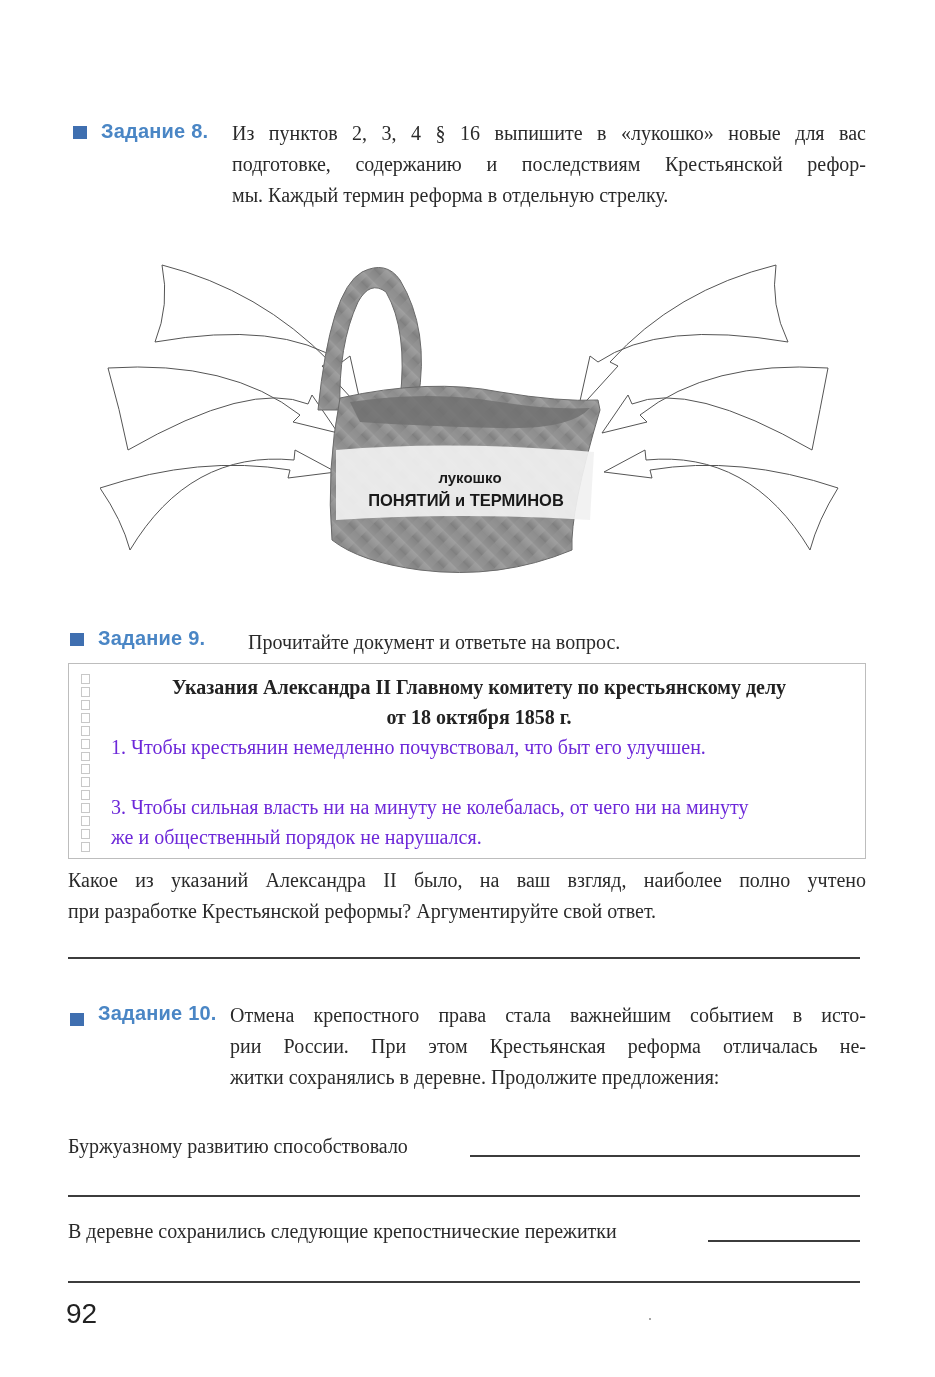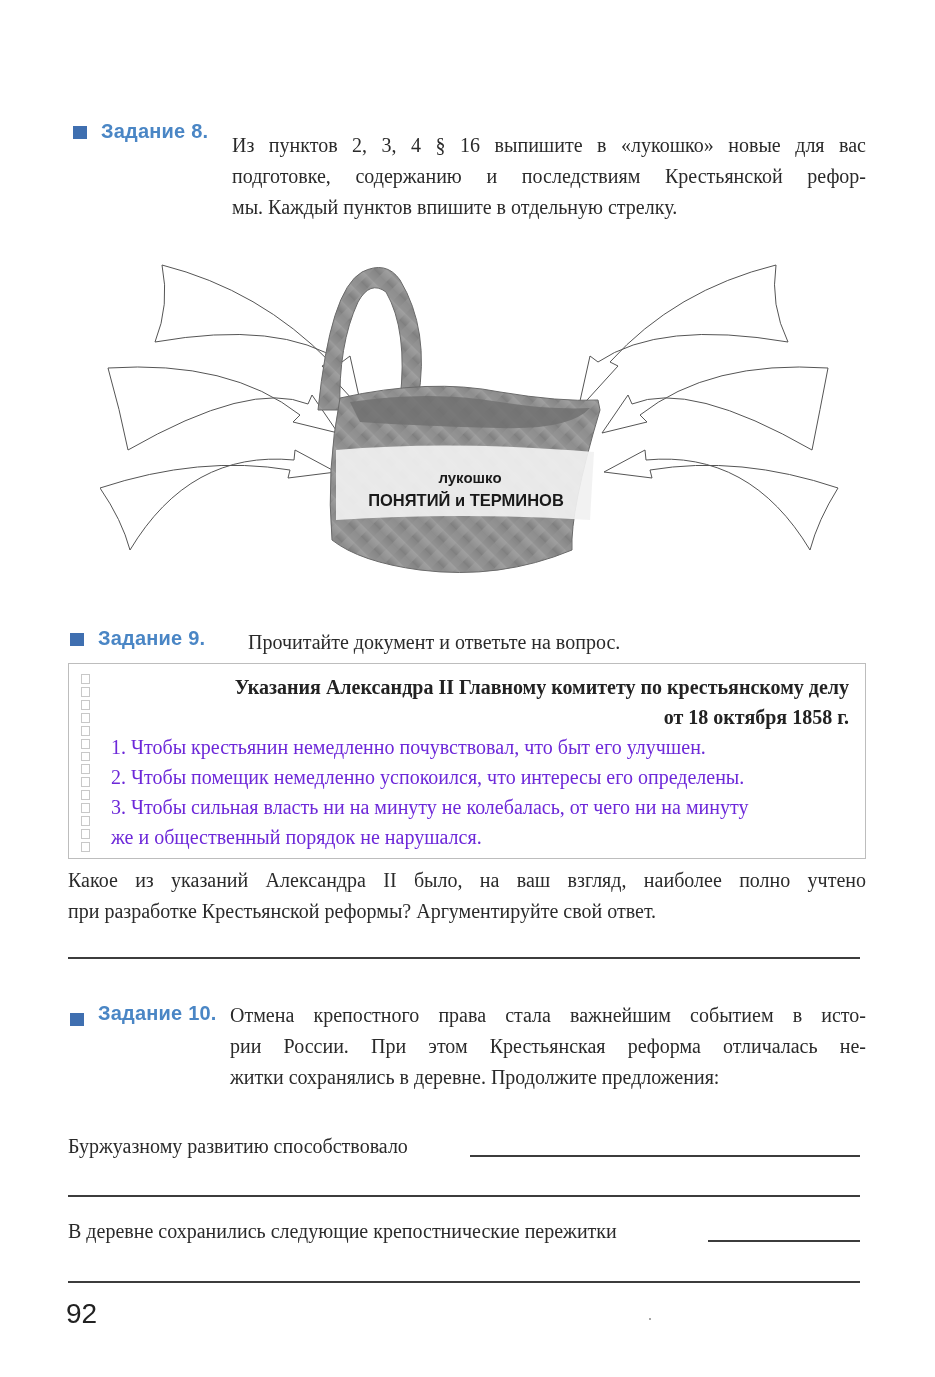--- a/index.html
+++ b/index.html
@@ -10,42 +10,42 @@
   .task-square { display: inline-block; width: 14px; height: 13px; background: #3f6fb0; margin-right: 14px; position: relative; top: 1px; }
   .task-label { font-family: "Liberation Sans", sans-serif; font-weight: bold; color: #4a86c5; font-size: 20px; letter-spacing: 0.2px; }
 
   .para { position: absolute; font-size: 20px; line-height: 31px; text-align: justify; color: #2a2a2a; }
   .para span.line { display: block; text-align: justify; text-align-last: justify; }
   .para span.last { text-align-last: left; }
 
   .doc-box { position: absolute; left: 68px; top: 663px; width: 798px; height: 196px; border: 1.5px solid #bdbdbd; }
   .doc-strip { position: absolute; left: 12px; top: 10px; width: 10px; height: 178px; display: flex; flex-direction: column; gap: 3px; }
   .doc-strip i { display: block; width: 9px; height: 10px; border: 1px solid #c8c8c8; }
-  .doc-title { position: absolute; left: 40px; width: 740px; text-align: right; font-weight: bold; font-size: 20px; line-height: 30px; color: #222; }
+  .doc-title { position: absolute; left: 40px; width: 740px; text-align: center; font-weight: bold; font-size: 20px; line-height: 30px; color: #222; }
   .doc-item { position: absolute; left: 42px; font-size: 20px; line-height: 30px; color: #6d28d9; white-space: nowrap; }
 
   .rule { position: absolute; height: 1.5px; background: #3c3c3c; }
 
   .page-num { position: absolute; left: 66px; top: 1298px; font-family: "Liberation Sans", sans-serif; font-size: 28px; color: #222; }
   .dot { position: absolute; left: 649px; top: 1318px; width: 2px; height: 2px; background: #888; border-radius: 50%; }
 
   .figure { position: absolute; left: 100px; top: 250px; width: 740px; height: 340px; }
   .basket-caption { font-family: "Liberation Sans", sans-serif; font-weight: bold; fill: #1a1a1a; }
 </style>
 </head>
 <body>
 
 <div class="task-head" style="left:73px; top:120px;justify-content:center;">
   <span class="task-square"></span>
   <span class="task-label">Задание 8.</span>
 </div>
-<div class="para" style="left:232px; top:118px; width:634px;margin-top:12px;">
+<div class="para" style="left:232px; top:118px; width:634px;">
   <span class="line">Из пунктов 2, 3, 4 § 16 выпишите в «лукошко» новые для вас</span>
   <span class="line">подготовке, содержанию и последствиям Крестьянской рефор-</span>
-  <span class="line last">мы. Каждый пунктов впишите в отдельную стрелку.</span>
+  <span class="line last">мы. Каждый термин реформа в отдельную стрелку.</span>
 </div>
 
 <div class="figure">
   <svg width="740" height="340" viewBox="0 0 740 340">
     <defs>
       <linearGradient id="bk" x1="0" y1="0" x2="0" y2="1">
         <stop offset="0" stop-color="#8c8c8c"></stop>
         <stop offset="0.5" stop-color="#9e9e9e"></stop>
         <stop offset="1" stop-color="#7d7d7d"></stop>
       </linearGradient>
@@ -99,21 +99,20 @@
       <i></i>
       <i></i>
       <i></i>
       <i></i>
       <i></i>
       <i></i>
   </div>
   <div class="doc-title" style="top:8px;">Указания Александра II Главному комитету по крестьянскому делу</div>
   <div class="doc-title" style="top:38px;">от 18 октября 1858 г.</div>
   <div class="doc-item" style="top:68px;">1. Чтобы крестьянин немедленно почувствовал, что быт его улучшен.</div>
-  <div class="doc-item" style="top:98px;">2. Чтобы помещик немедленно успокоился, что интересы его определены.</div>
   <div class="doc-item" style="top:128px;">3. Чтобы сильная власть ни на минуту не колебалась, от чего ни на минуту</div>
   <div class="doc-item" style="top:158px;">же и общественный порядок не нарушался.</div>
 </div>
 
 <div class="para" style="left:68px; top:865px; width:798px;">
   <span class="line">Какое из указаний Александра II было, на ваш взгляд, наиболее полно учтено</span>
   <span class="line last">при разработке Крестьянской реформы? Аргументируйте свой ответ.</span>
 </div>
 <div class="rule" style="left:68px; top:957px; width:792px;"></div>
 

